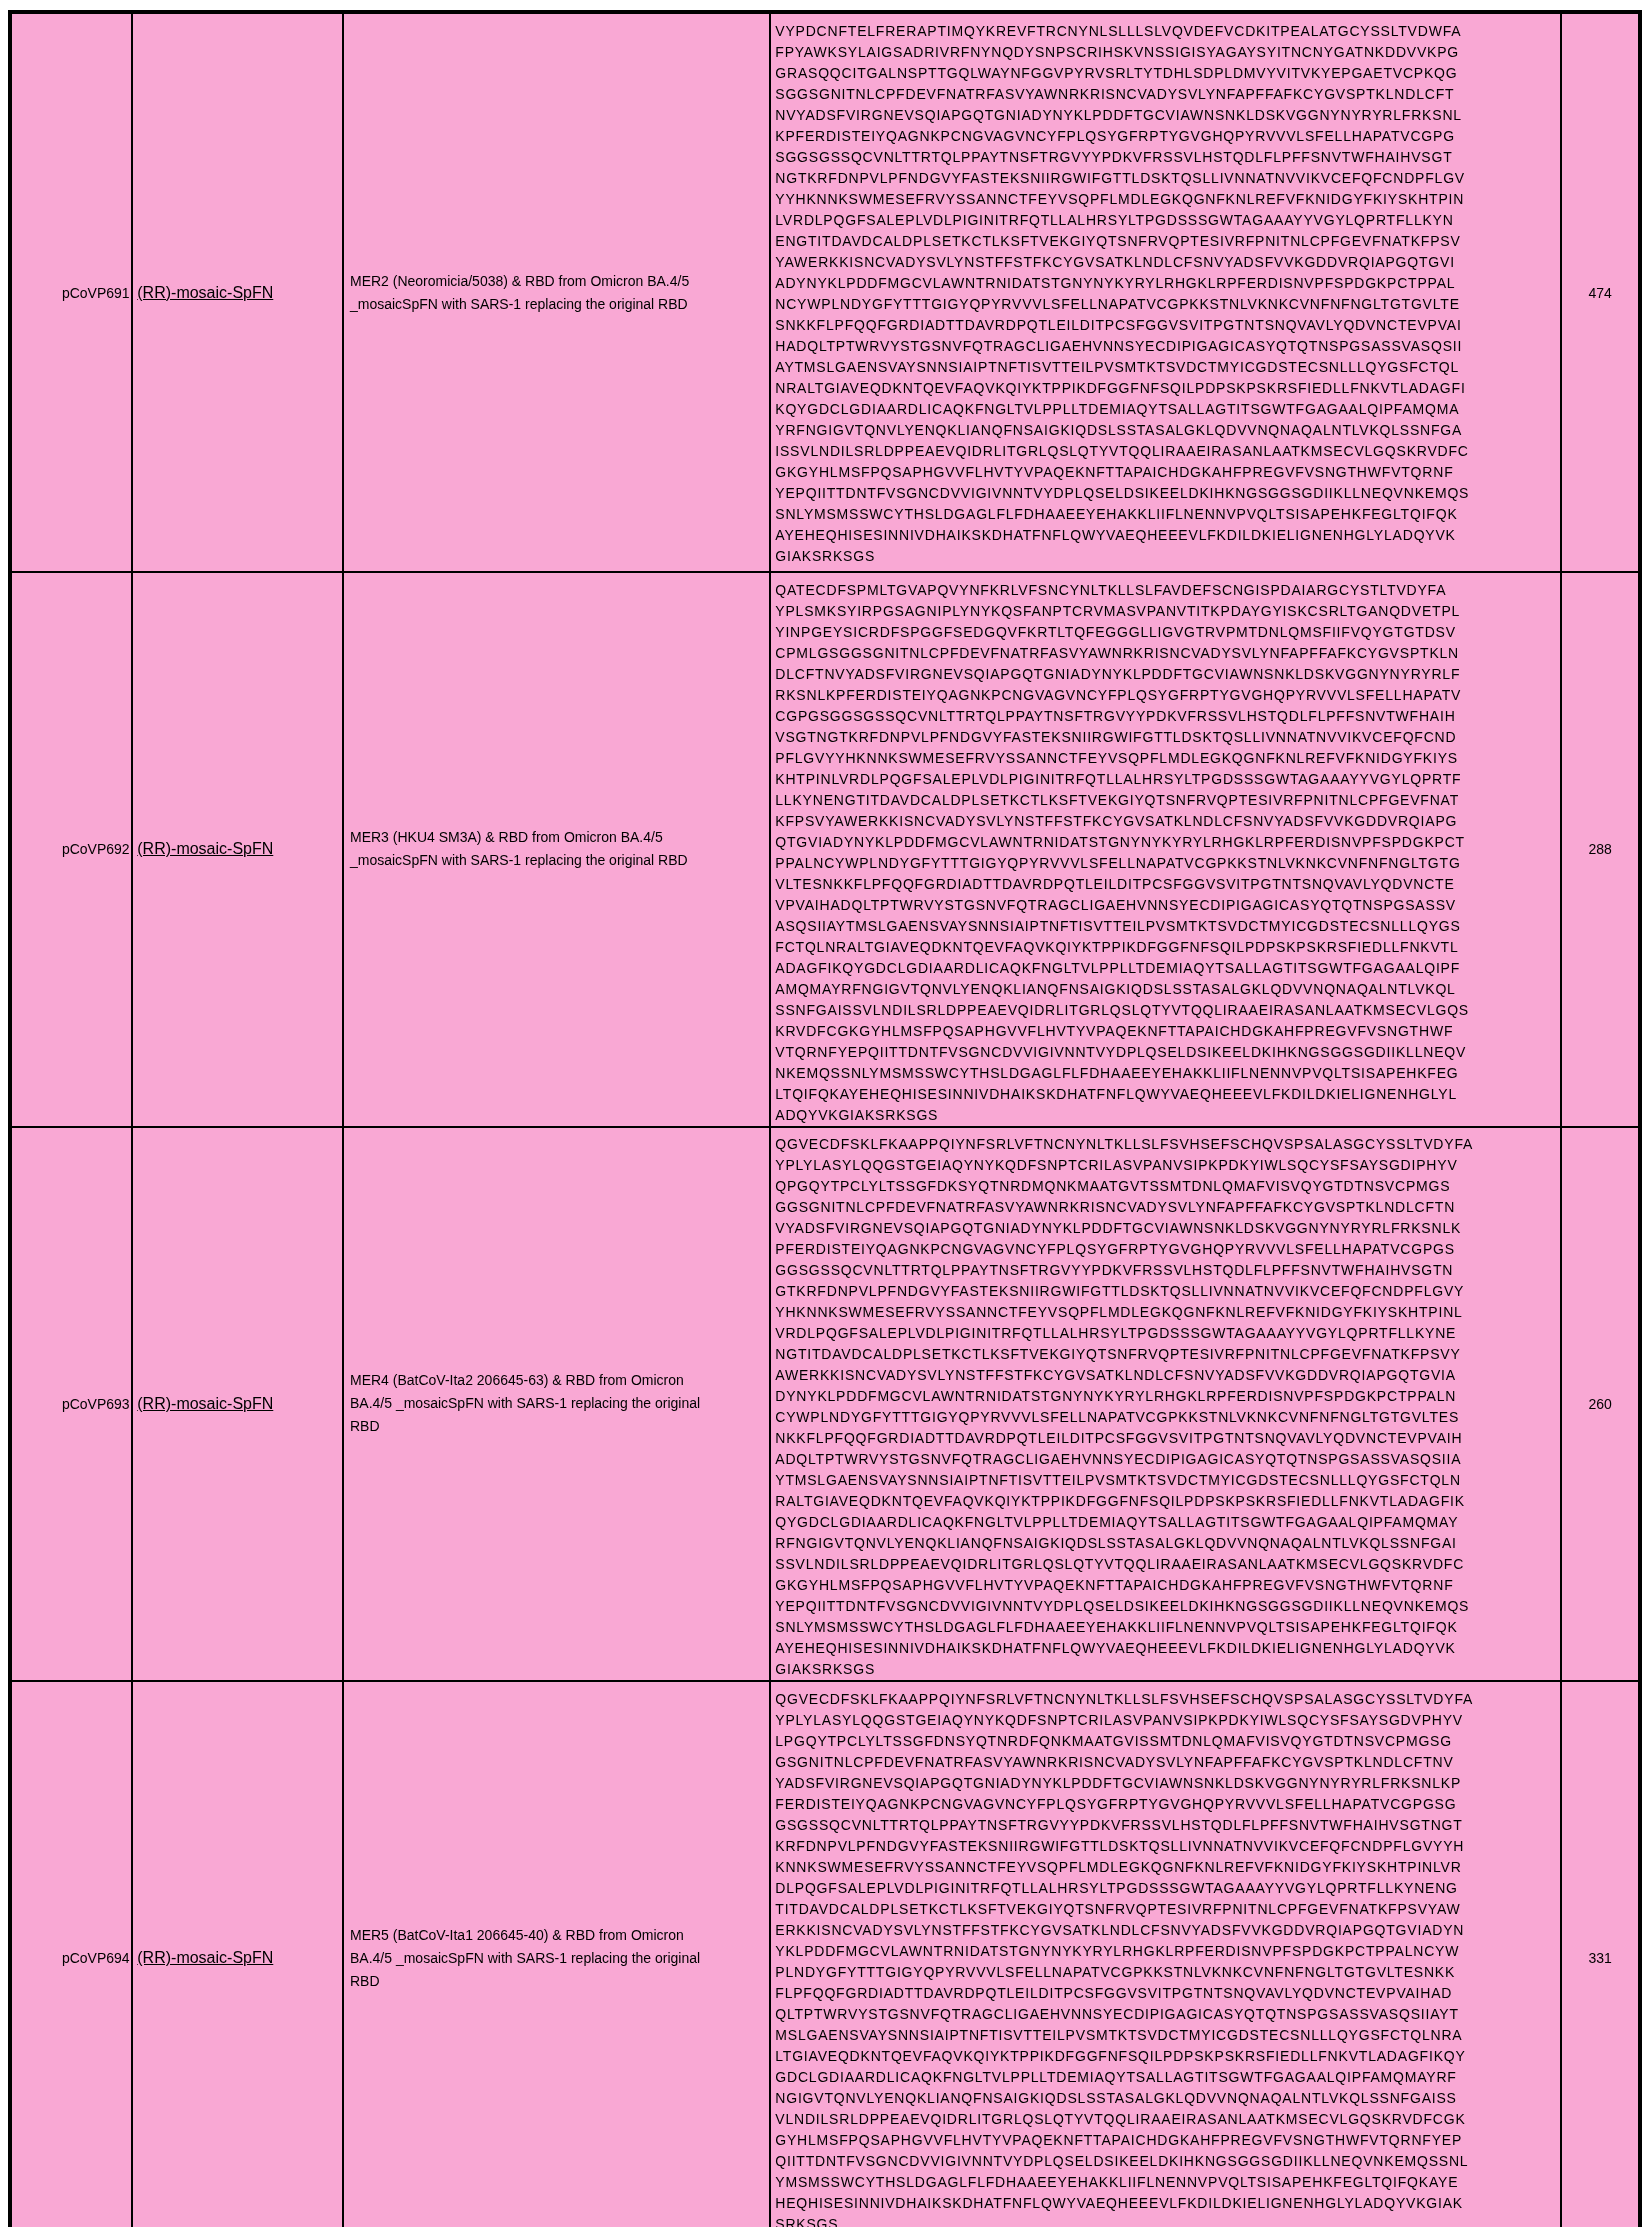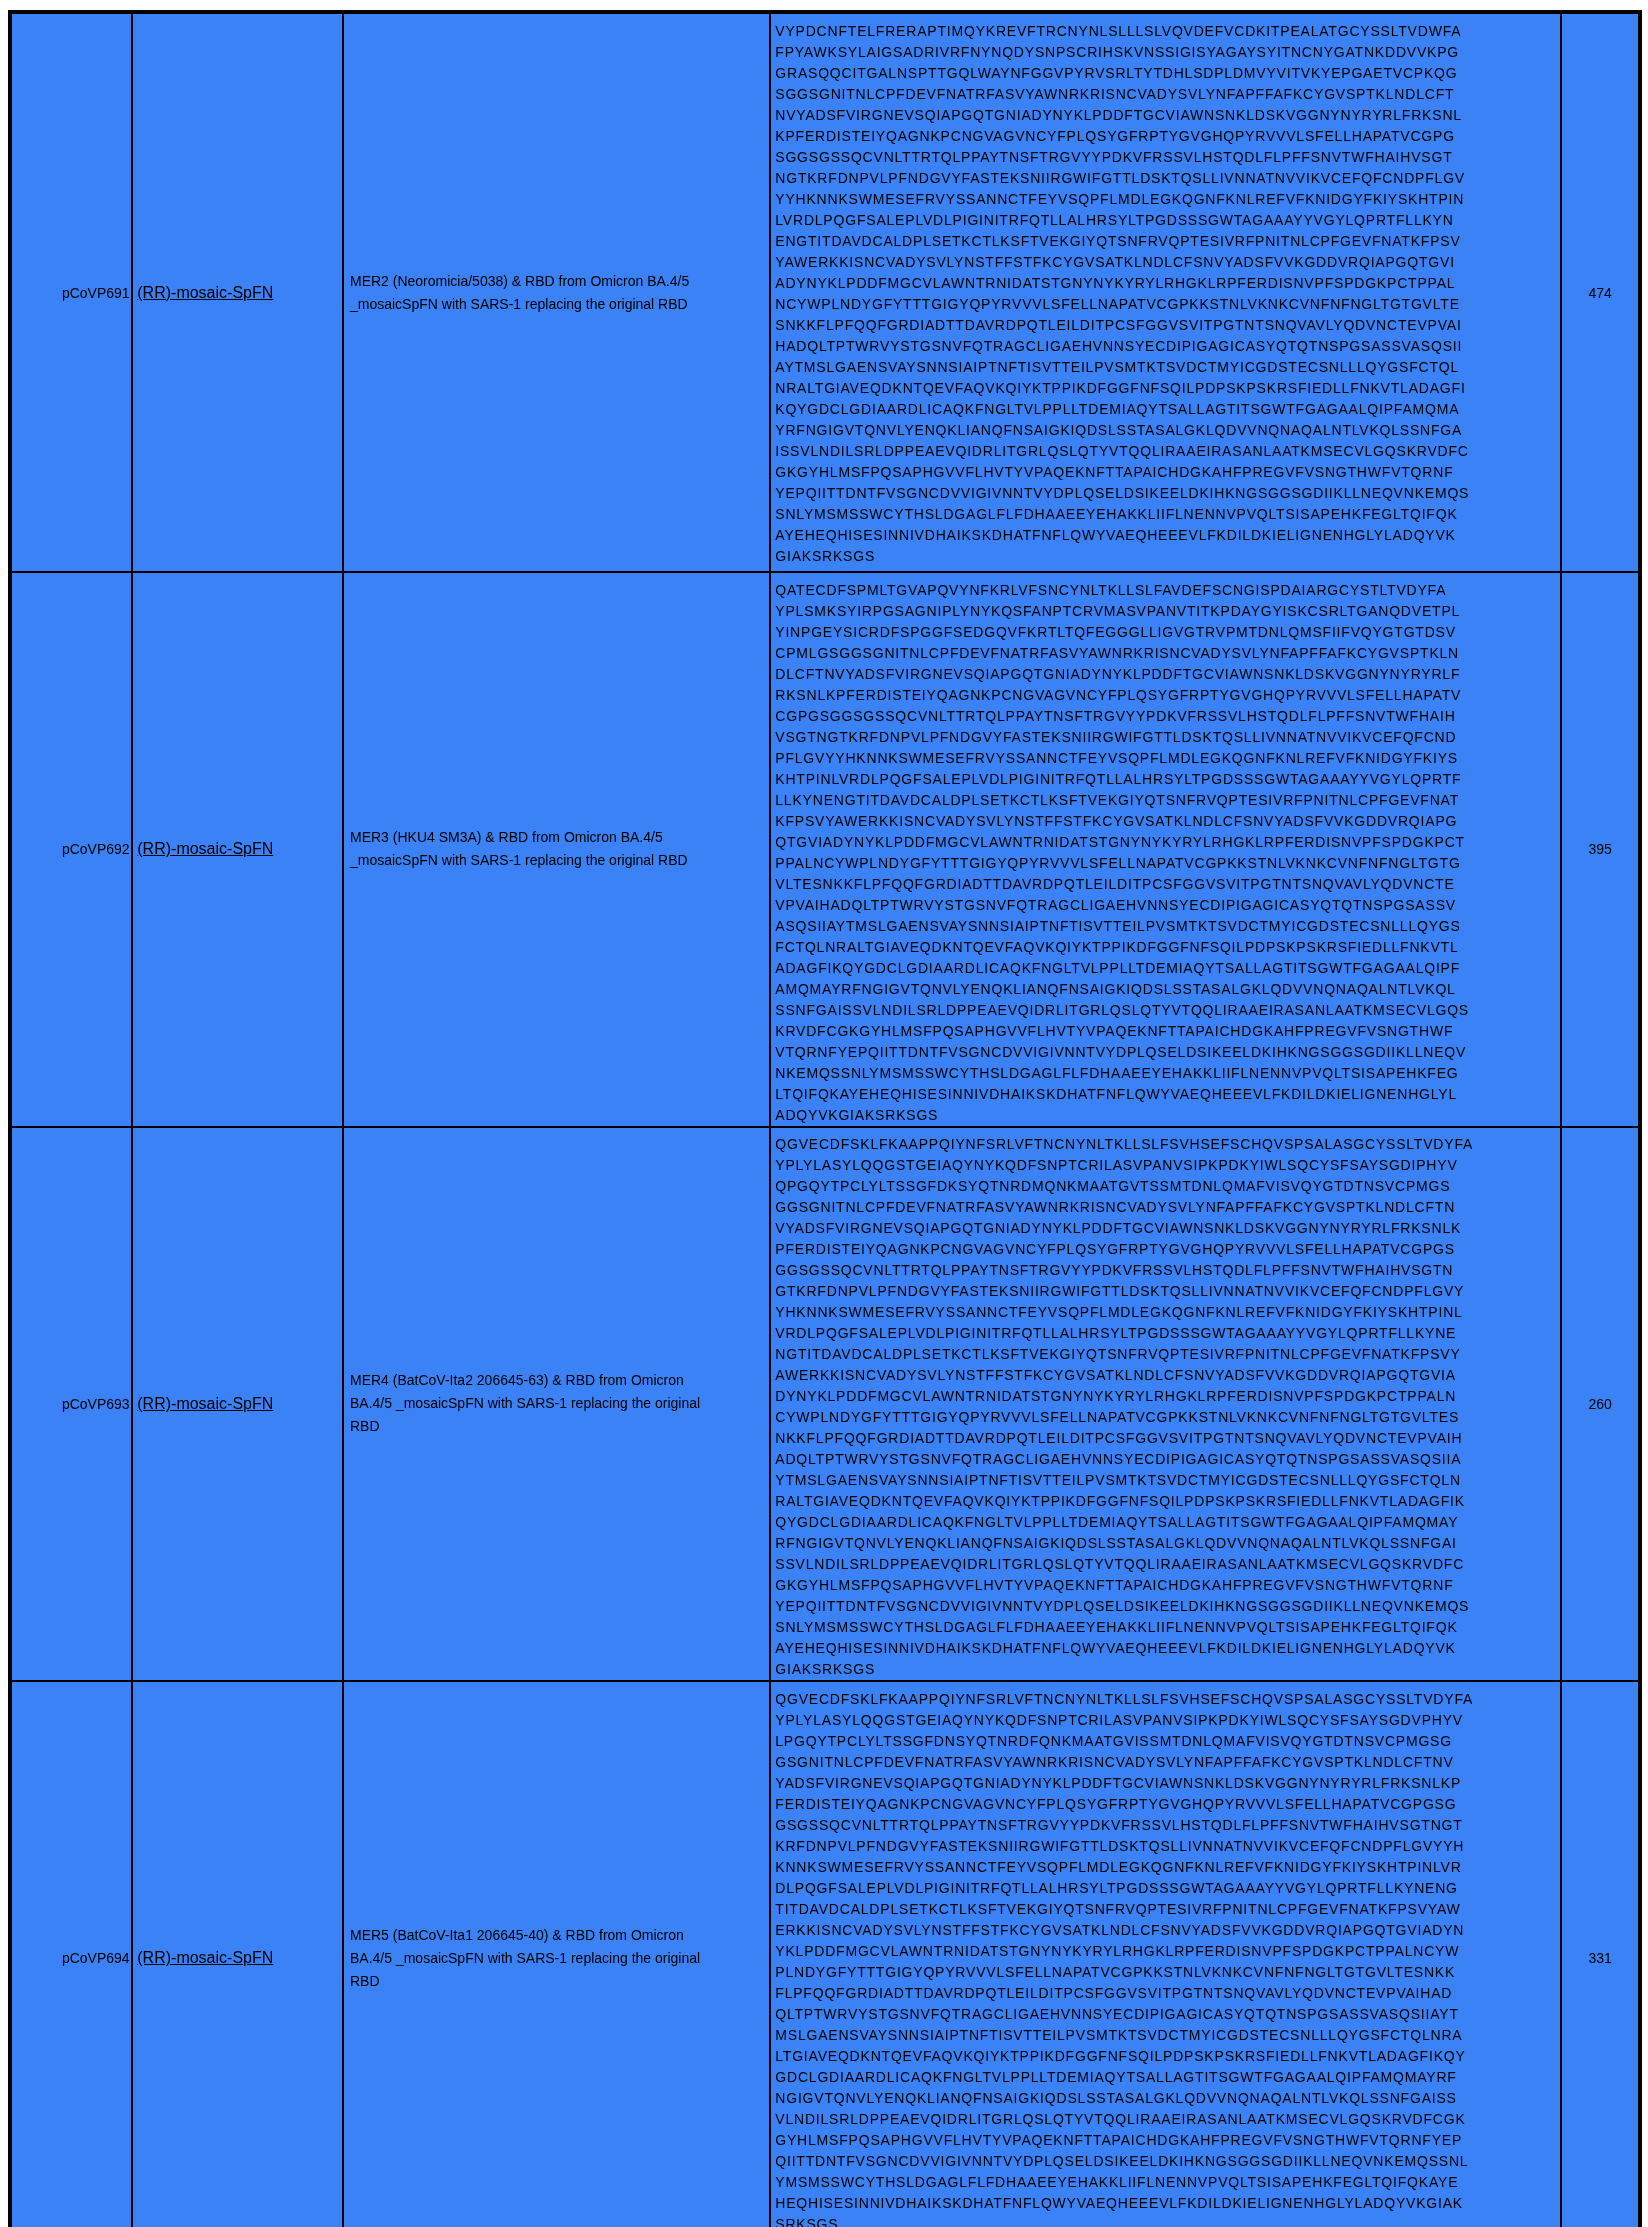--- a/index.html
+++ b/index.html
@@ -15,21 +15,21 @@
     position: absolute;
     left: 8.2px;
     top: 10px;
     border-collapse: collapse;
     table-layout: fixed;
     border: 4.1px solid #000;
   }
   #constructs-table td {
     border: 2.5px solid #000;
     overflow: hidden;
-    background: #3b82f6;
+    background: #f9a8d4;
   }
   tr.row-1 { height: 560px; }
   tr.row-2 { height: 549px; }
   tr.row-3 { height: 552px; }
   tr.row-4 { height: 550px; }
   td.id-cell {
     vertical-align: middle;
     padding: 0 1.6px 0 4.1px;
     font-size: 14px;
     text-align: right;
@@ -129,21 +129,21 @@
 ASQSIIAYTMSLGAENSVAYSNNSIAIPTNFTISVTTEILPVSMTKTSVDCTMYICGDSTECSNLLLQYGS
 FCTQLNRALTGIAVEQDKNTQEVFAQVKQIYKTPPIKDFGGFNFSQILPDPSKPSKRSFIEDLLFNKVTL
 ADAGFIKQYGDCLGDIAARDLICAQKFNGLTVLPPLLTDEMIAQYTSALLAGTITSGWTFGAGAALQIPF
 AMQMAYRFNGIGVTQNVLYENQKLIANQFNSAIGKIQDSLSSTASALGKLQDVVNQNAQALNTLVKQL
 SSNFGAISSVLNDILSRLDPPEAEVQIDRLITGRLQSLQTYVTQQLIRAAEIRASANLAATKMSECVLGQS
 KRVDFCGKGYHLMSFPQSAPHGVVFLHVTYVPAQEKNFTTAPAICHDGKAHFPREGVFVSNGTHWF
 VTQRNFYEPQIITTDNTFVSGNCDVVIGIVNNTVYDPLQSELDSIKEELDKIHKNGSGGSGDIIKLLNEQV
 NKEMQSSNLYMSMSSWCYTHSLDGAGLFLFDHAAEEYEHAKKLIIFLNENNVPVQLTSISAPEHKFEG
 LTQIFQKAYEHEQHISESINNIVDHAIKSKDHATFNFLQWYVAEQHEEEVLFKDILDKIELIGNENHGLYL
 ADQYVKGIAKSRKSGS</td>
-      <td class="num-cell">395</td>
+      <td class="num-cell">288</td>
     </tr>
     <tr class="row-3">
       <td class="id-cell">pCoVP693</td>
       <td class="platform-cell">(RR)-mosaic-SpFN</td>
       <td class="desc-cell">MER4 (BatCoV-Ita2 206645-63) &amp; RBD from Omicron BA.4/5 _mosaicSpFN with SARS-1 replacing the original RBD</td>
       <td class="seq-cell">QGVECDFSKLFKAAPPQIYNFSRLVFTNCNYNLTKLLSLFSVHSEFSCHQVSPSALASGCYSSLTVDYFA
 YPLYLASYLQQGSTGEIAQYNYKQDFSNPTCRILASVPANVSIPKPDKYIWLSQCYSFSAYSGDIPHYV
 QPGQYTPCLYLTSSGFDKSYQTNRDMQNKMAATGVTSSMTDNLQMAFVISVQYGTDTNSVCPMGS
 GGSGNITNLCPFDEVFNATRFASVYAWNRKRISNCVADYSVLYNFAPFFAFKCYGVSPTKLNDLCFTN
 VYADSFVIRGNEVSQIAPGQTGNIADYNYKLPDDFTGCVIAWNSNKLDSKVGGNYNYRYRLFRKSNLK

